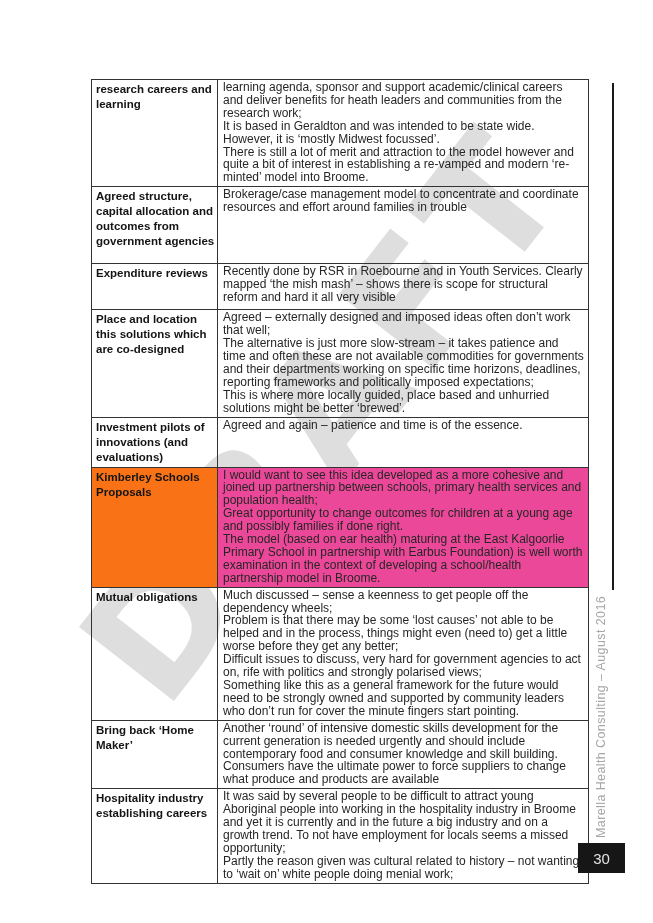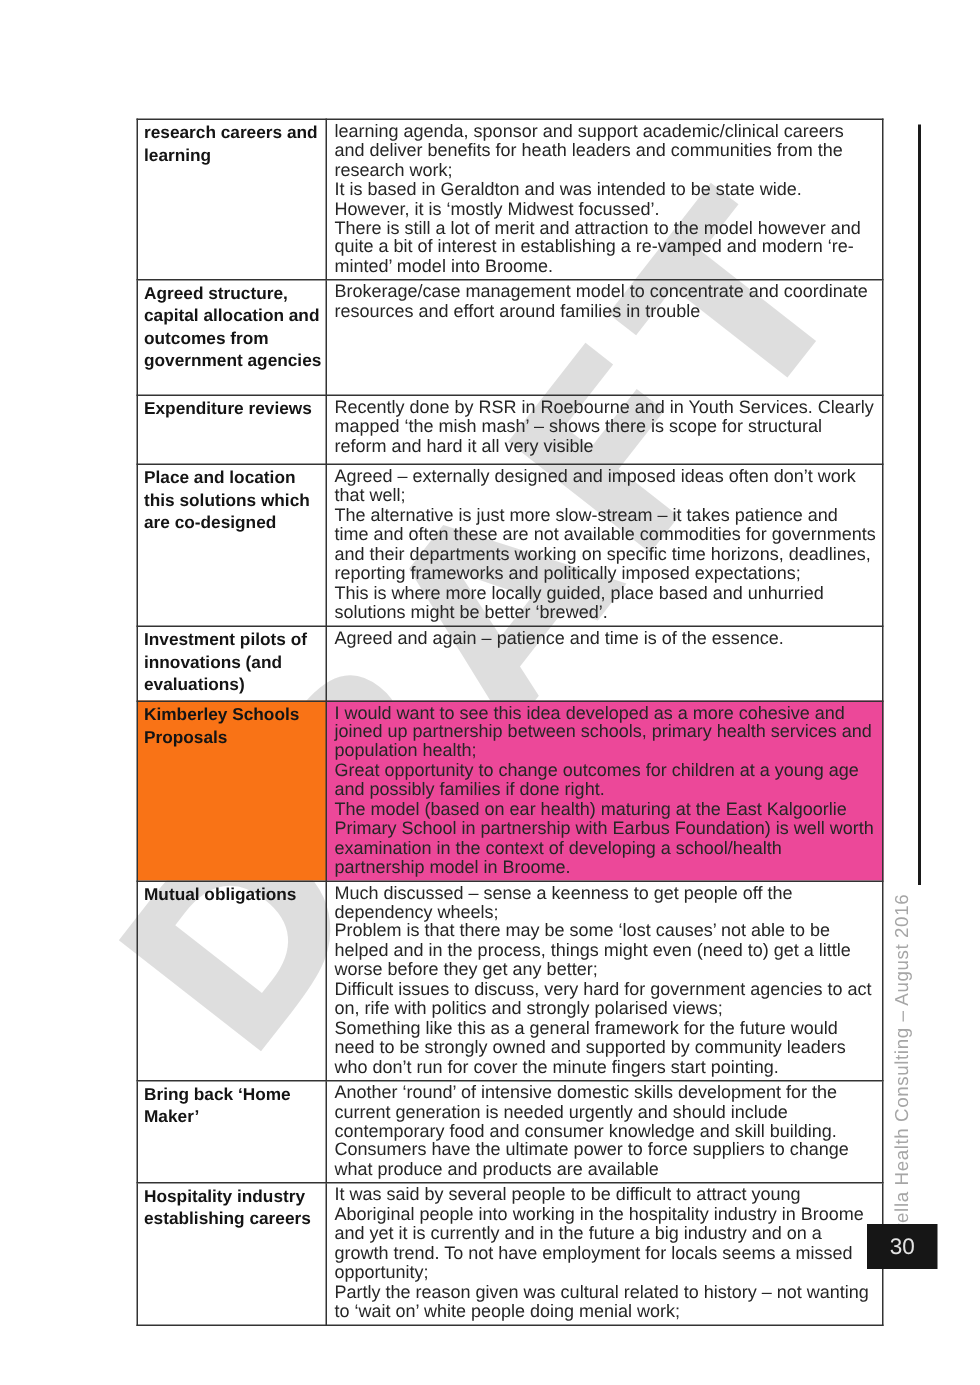--- a/index.html
+++ b/index.html
@@ -82,21 +82,21 @@
     display: flex;
     align-items: center;
     justify-content: center;
     white-space: nowrap;
     z-index: 1;
   }
 
   
   .page-num {
     position: absolute;
-    left: 578px; top: 816px;
+    left: 578px; top: 843px;
     width: 47px; height: 30px;
     background: #161616;
     color: #e3e3e3;
     font-size: 15px;
     display: flex;
     align-items: center;
     justify-content: center;
     z-index: 2;
   }
 </style>

